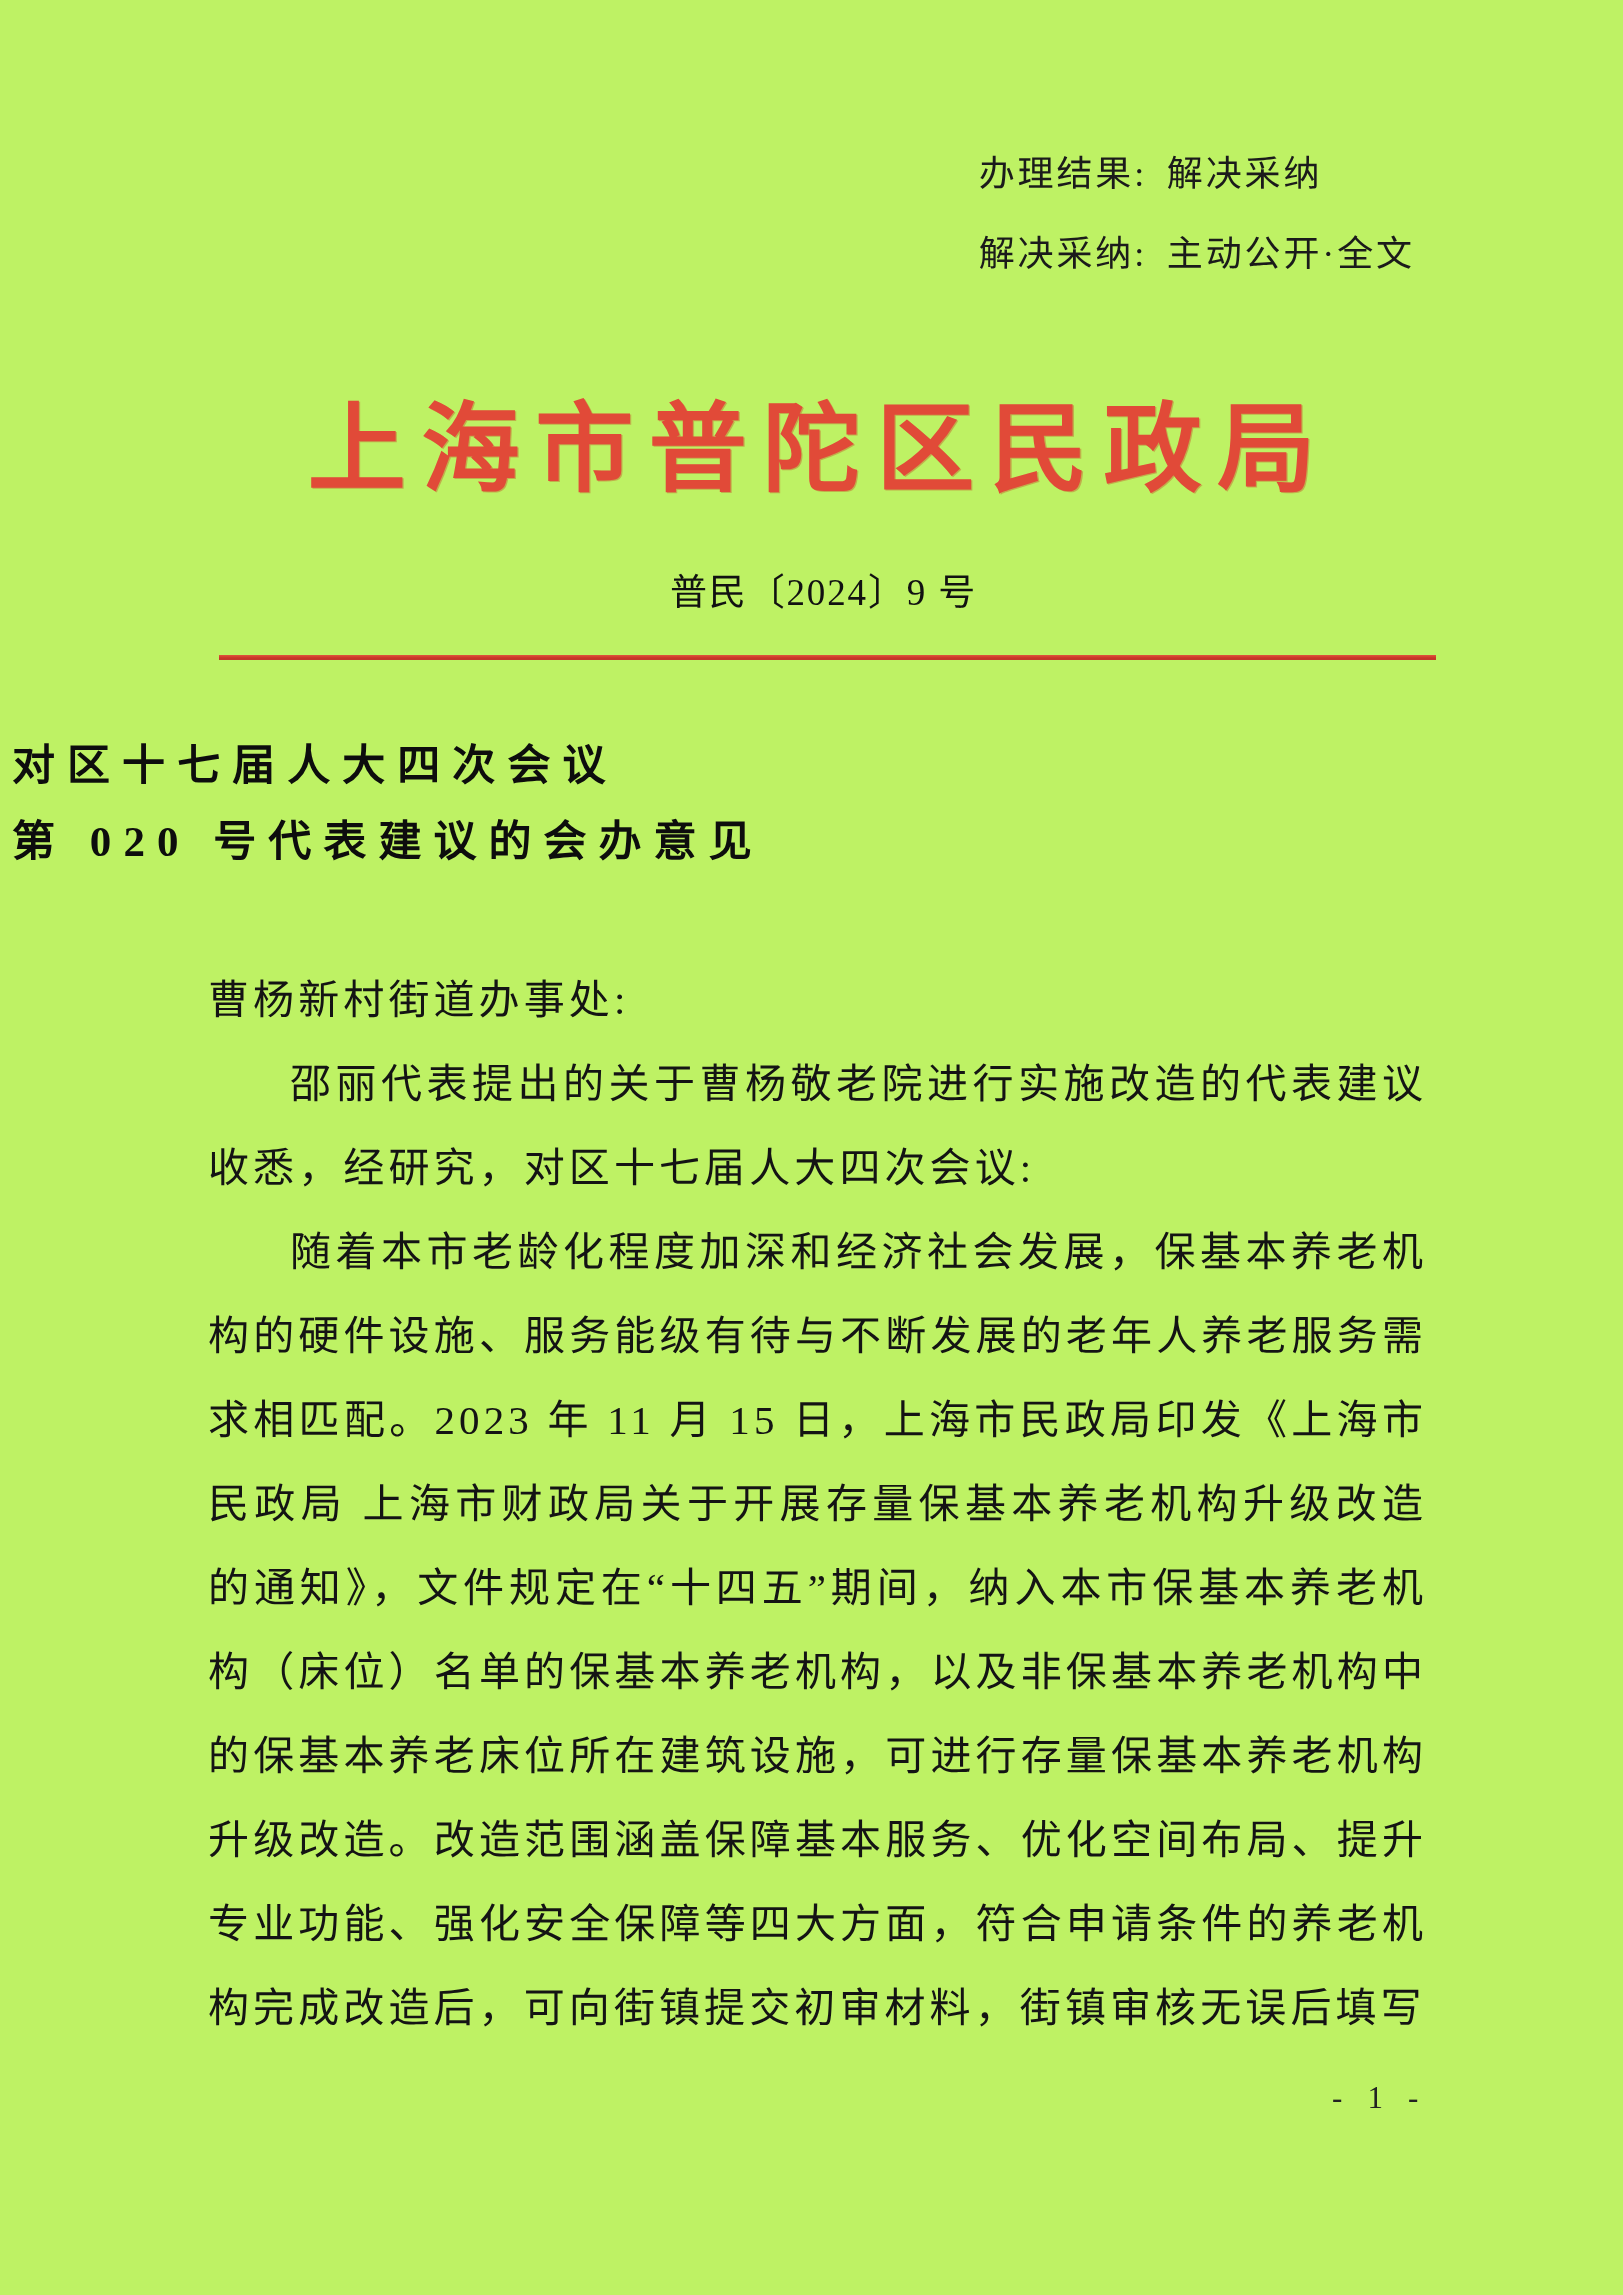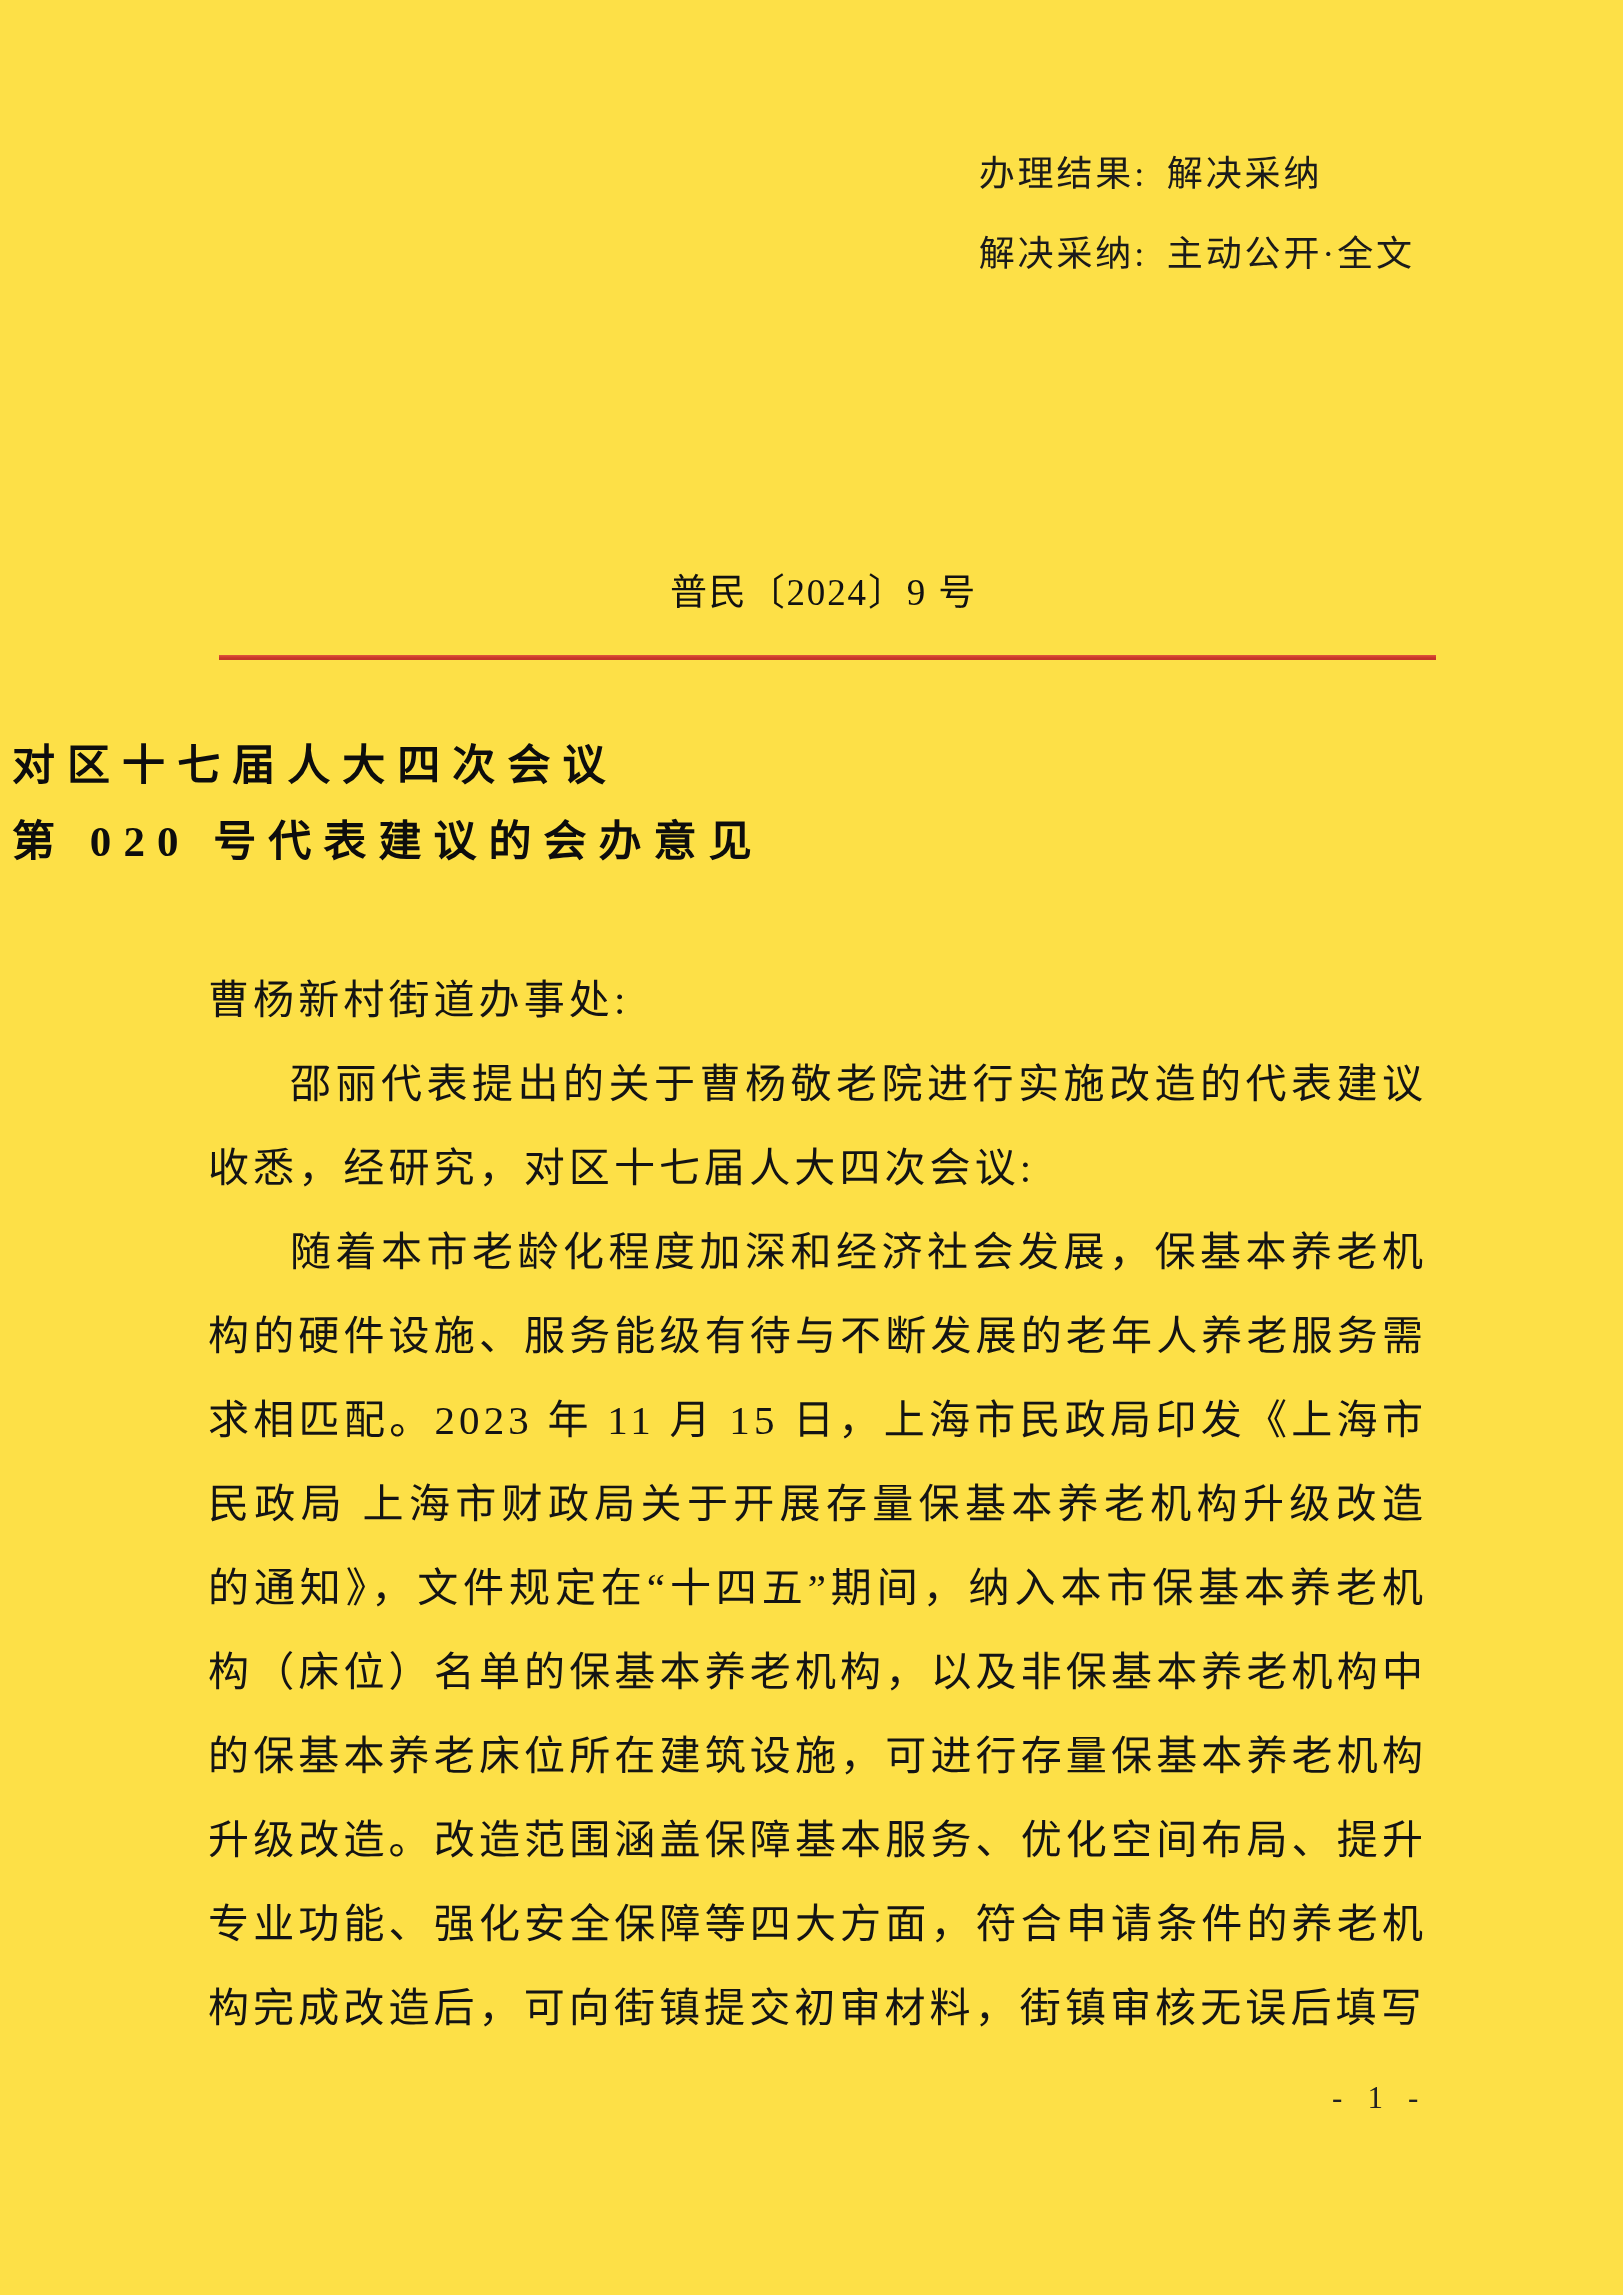--- a/index.html
+++ b/index.html
@@ -4,21 +4,21 @@
 <style>
   html, body {
     margin: 0;
     padding: 0;
     background: #ffffff;
   }
   .page {
     position: relative;
     width: 1623px;
     height: 2295px;
-    background: #fde047;
+    background: #bef264;
     overflow: hidden;
     font-family: "Liberation Serif", "DejaVu Serif", serif;
     color: #161616;
   }
   
   .meta {
     position: absolute;
     top: 134px;
     right: 208px;
     font-size: 36px;
@@ -127,20 +127,21 @@
 
   <div class="meta">
     <div class="meta-line">
       <span>办理结果:</span><span class="meta-value">解决采纳</span>
     </div>
     <div class="meta-line">
       <span>解决采纳:</span><span class="meta-value">主动公开·全文</span>
     </div>
   </div>
 
+  <h1 class="agency">上海市普陀区民政局</h1>
 
   <div class="docnum">普民〔2024〕9 号</div>
 
   <div class="rule"></div>
 
   <h2 class="subject">
     <span class="subject-line">对区十七届人大四次会议</span>
     <span class="subject-line">第 020 号代表建议的会办意见</span>
   </h2>
 

